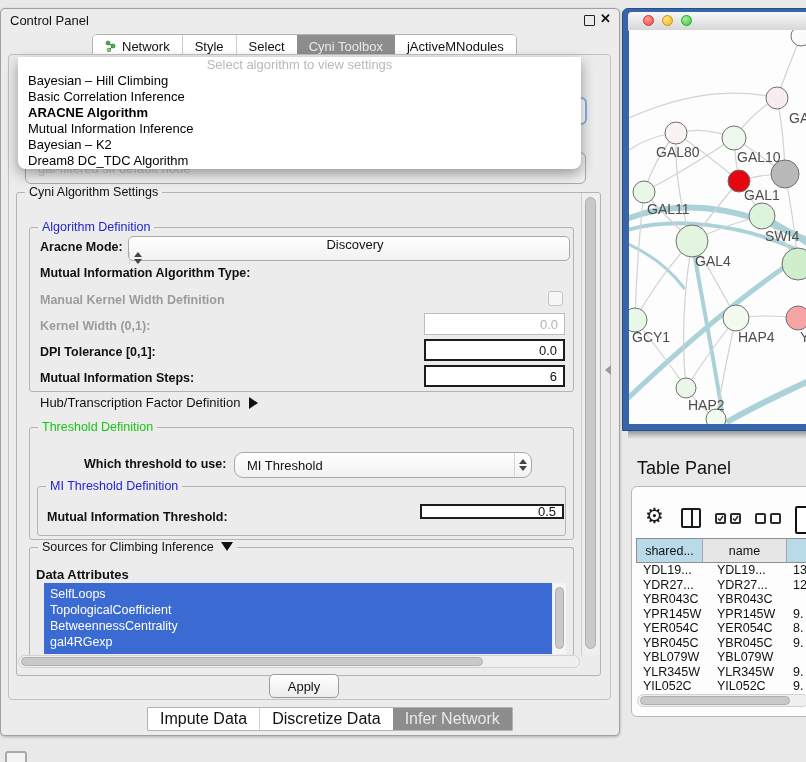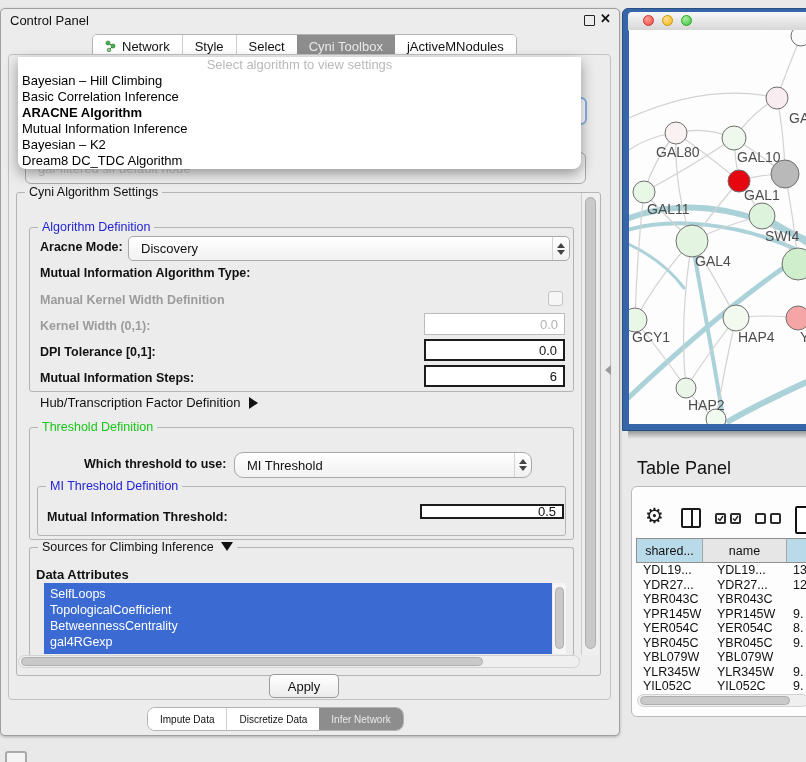--- a/index.html
+++ b/index.html
@@ -13,21 +13,21 @@
   .cp-title{left:10px;top:13px;font-size:13px;color:#111;}
   .float-icon{left:584px;top:15px;width:9px;height:9px;border:1.5px solid #222;border-radius:1px;}
   .close-icon{left:600px;top:11px;font-size:13px;font-weight:bold;color:#111;}
 
   .tabbar{left:92px;top:34px;height:22px;display:flex;background:#fff;border:1px solid #b3b3b3;
           border-radius:5px;overflow:hidden;font-size:13px;}
   .seg{display:flex;align-items:center;justify-content:center;padding:0 12px;background:#fff;color:#111;}
   .seg.divided{border-left:1px solid #cfcfcf;}
   .seg.sel{background:#8d8d8d;color:#e9e9e9;}
   .btabbar{left:147px;top:707px;height:22px;display:flex;background:#fff;border:1px solid #b3b3b3;
-           border-radius:8px;overflow:hidden;font-size:10px;}
+           border-radius:1px;overflow:hidden;font-size:16px;}
 
   .cp-body{left:8px;top:54px;width:601px;height:644px;border:1px solid #c2c2c2;border-radius:4px;background:#ececec;}
 
   
   .ghost-combo{left:25px;top:152px;width:561px;height:32px;border:1px solid #aaa;border-radius:6px;
                background:#f1f1f1;font-size:13px;color:#c7c7c7;line-height:32px;padding-left:12px;box-sizing:border-box;}
   .focus-stepper{left:567px;top:97px;width:20px;height:28px;background:#fff;border:2px solid #86b2e6;
                  border-radius:6px;box-sizing:border-box;z-index:2;}
 
   
@@ -64,21 +64,21 @@
   .sb-thumb{background:#c9c9c9;border:1px solid #aeaeae;border-radius:6px;box-sizing:border-box;}
   .sb-track-h{background:#efefef;border:1px solid #d2d2d2;border-radius:7px;box-sizing:border-box;}
 
   .apply-btn{left:269px;top:674px;width:68px;height:22px;background:linear-gradient(#ffffff,#ececec);
              border:1px solid #9b9b9b;border-radius:5px;font-size:13px;display:flex;align-items:center;justify-content:center;}
 
   
   .dropdown{left:18px;top:57px;width:563px;height:112px;background:#fff;z-index:10;
             border-radius:0 0 8px 8px;box-shadow:0 5px 14px rgba(0,0,0,.38);}
   .dd-placeholder{height:16px;line-height:16px;text-align:center;color:#b9b9b9;font-size:13px;}
-  .dd-item{height:16px;line-height:16px;padding-left:4px;font-size:13px;color:#000;white-space:nowrap;}
+  .dd-item{height:16px;line-height:16px;padding-left:10px;font-size:13px;color:#000;white-space:nowrap;}
   .dd-item.bold{font-weight:bold;}
 
   .split-arrow{left:605px;top:365px;width:0;height:0;border-top:5px solid transparent;
                border-bottom:5px solid transparent;border-right:6px solid #9a9a9a;}
   .corner-btn{left:5px;top:751px;width:18px;height:16px;border:2px solid #a9a9a9;border-radius:3px;background:#f4f4f4;}
 
   
   .net-window{left:622px;top:8px;width:192px;height:423px;background:#3666a9;border:1px solid #27507f;
               border-radius:6px 6px 0 0;box-sizing:border-box;}
   .net-titlebar{left:628px;top:12px;width:178px;height:18px;background:linear-gradient(#f8f8f8,#d7d7d7);
@@ -151,21 +151,21 @@
   <div class="abs focus-stepper"></div>
 
   <div class="abs group" style="left:16px;top:192px;width:583px;height:482px;">
     <span class="gtitle">Cyni Algorithm Settings</span>
   </div>
 
   <div class="abs group" style="left:29px;top:227px;width:543px;height:163px;">
     <span class="gtitle t-blue">Algorithm Definition</span>
   </div>
   <div class="abs lbl" style="left:40px;top:240px;">Aracne Mode:</div>
-  <div class="abs combo" style="left:128px;top:236px;width:442px;height:25px;">
+  <div class="abs combo" style="left:128px;top:236px;width:442px;height:25px;flex-direction:column;">
     <span class="val">Discovery</span>
     <span class="stepper">
         <i class="arr-up"></i>
         <i class="arr-dn"></i>
       </span>
   </div>
   <div class="abs lbl" style="left:40px;top:266px;">Mutual Information Algorithm Type:</div>
   <div class="abs lbl-dis" style="left:40px;top:293px;">Manual Kernel Width Definition</div>
   <div class="abs checkbox-dis" style="left:548px;top:291px;"></div>
   <div class="abs lbl-dis" style="left:40px;top:319px;">Kernel Width (0,1):</div>

